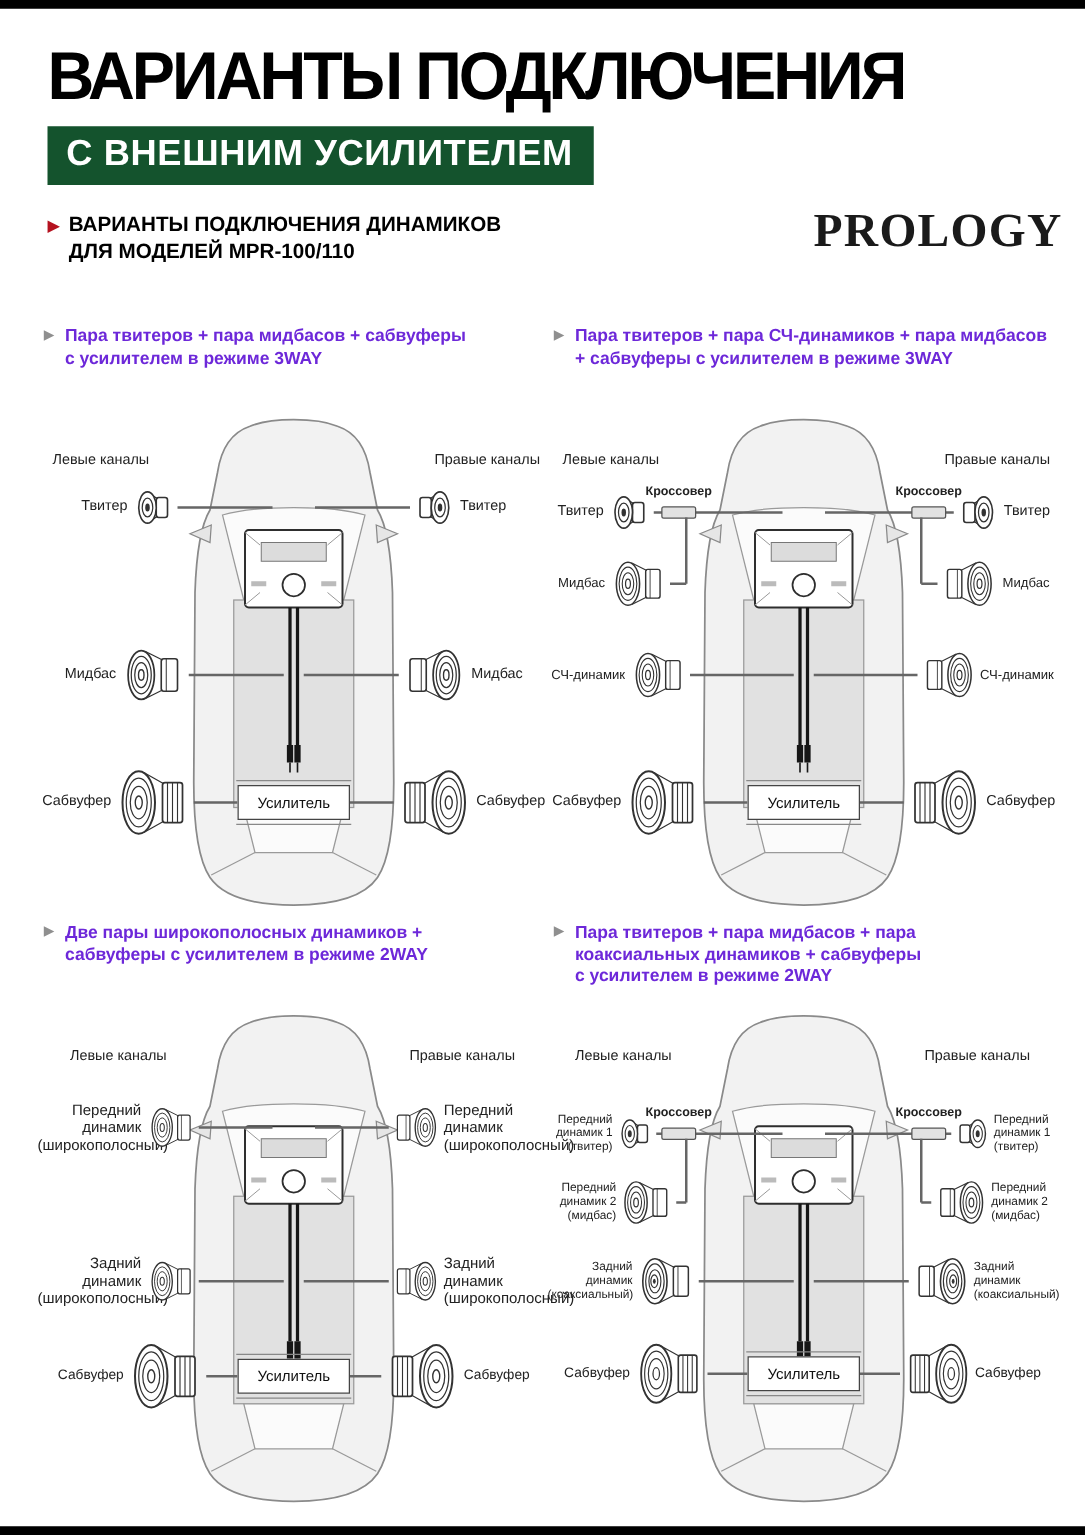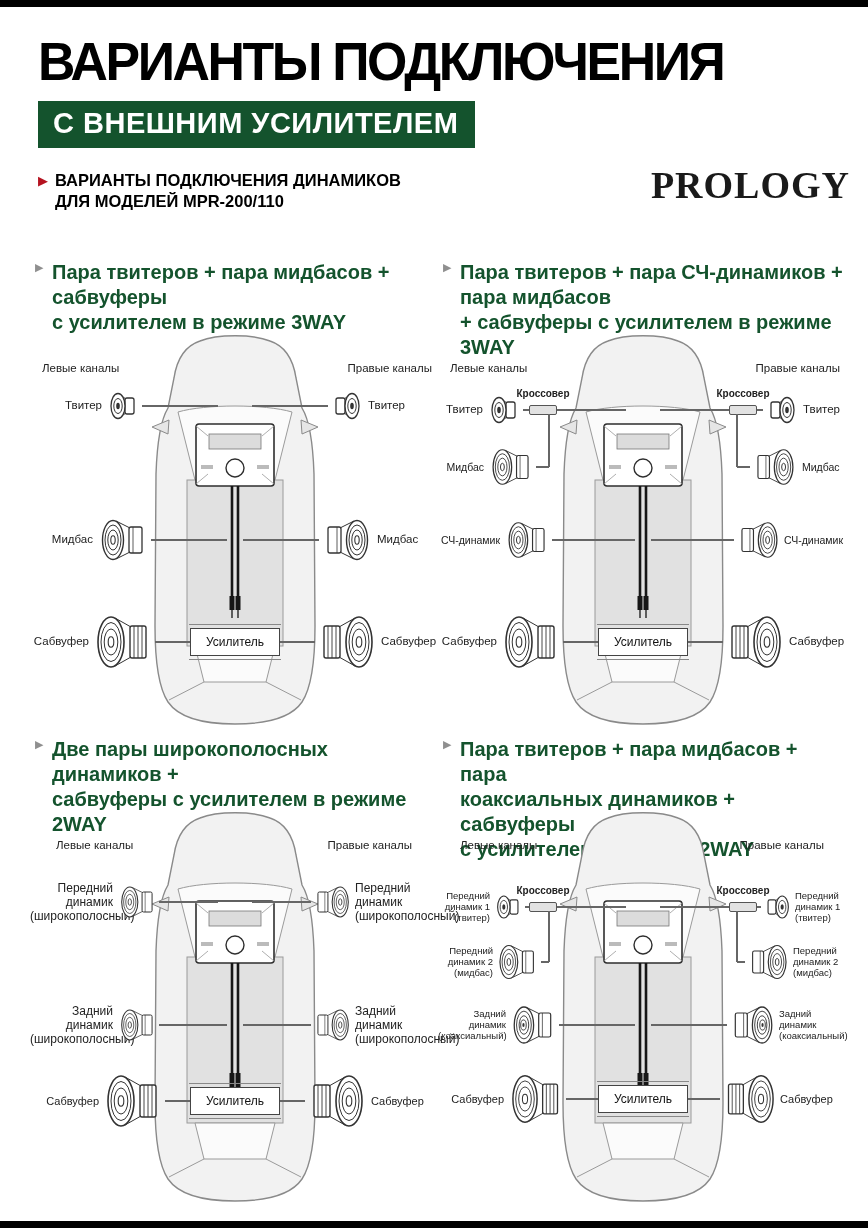--- a/index.html
+++ b/index.html
@@ -9,22 +9,22 @@
   #page-title{position:absolute;left:38px;top:30px;margin:0;font-size:54px;font-weight:800;
       letter-spacing:-2.5px;white-space:nowrap;transform:scaleX(.96);transform-origin:left center;color:#000;}
   #banner{position:absolute;left:38px;top:101px;color:#fff;font-size:29px;font-weight:700;
       letter-spacing:.5px;padding:6px 17px 8px 15px;white-space:nowrap;}
   #section{position:absolute;left:38px;top:170px;display:flex;align-items:flex-start;}
   .red-bullet{font-size:13px;margin:3px 7px 0 0;}
   #section .sh{font-size:16.5px;font-weight:800;line-height:1.3;white-space:pre-line;color:#000;}
   #brand{position:absolute;top:163px;right:18px;font-family:"Liberation Serif",serif;
       font-weight:700;font-size:38px;letter-spacing:1px;color:#1a1a1a;}
   .quad{position:absolute;width:410px;height:478px;}
-  .cap{position:absolute;left:22px;top:0;font-size:20px;font-weight:700;line-height:1.25;
-      white-space:pre-line;color:#14532d;}
+  .cap{position:absolute;left:22px;top:0;font-size:14px;font-weight:700;line-height:1.25;
+      white-space:pre-line;color:#6d28d9;}
   .cap-bullet{position:absolute;left:5px;top:1px;color:#8f8f8f;font-size:11px;}
   .chan{position:absolute;top:102px;font-size:11.5px;color:#222;}
   .chan.l{left:12px;} .chan.r{right:8px;text-align:right;}
   .carsvg{position:absolute;left:115px;top:68px;}
   .srow{position:absolute;left:0;right:0;height:0;}
   .slabel{position:absolute;font-size:11.5px;color:#222;line-height:1.18;white-space:pre-line;
       transform:translateY(-50%);}
   .slabel.ll{text-align:right;} .slabel.lr{text-align:left;}
   .f10 .slabel{font-size:12px;} .f95{font-size:9.5px !important;} .f105{font-size:10.5px !important;}
   .f11{font-size:11px !important;}
@@ -107,21 +107,21 @@
 
 <div id="page">
   <div class="bar" style="top:0;"></div>
   <div class="bar" style="top:1221px;"></div>
 
   <h1 id="page-title">ВАРИАНТЫ ПОДКЛЮЧЕНИЯ</h1>
   <div id="banner" style="background:#14532d;">С ВНЕШНИМ УСИЛИТЕЛЕМ</div>
   <div id="section">
     <span class="red-bullet" style="color:#B5121F;">▶</span>
     <div class="sh">ВАРИАНТЫ ПОДКЛЮЧЕНИЯ ДИНАМИКОВ
-ДЛЯ МОДЕЛЕЙ MPR-200/110</div>
+ДЛЯ МОДЕЛЕЙ MPR-100/110</div>
   </div>
   <div id="brand">PROLOGY</div>
 
   <div class="quad" style="left:30px;top:260px;">
     <span class="cap-bullet">▶</span>
     <div class="cap">Пара твитеров + пара мидбасов + сабвуферы
 с усилителем в режиме 3WAY</div>
     <div class="chan l">Левые каналы</div>
     <div class="chan r">Правые каналы</div>
     <svg class="carsvg" width="180" height="400">

